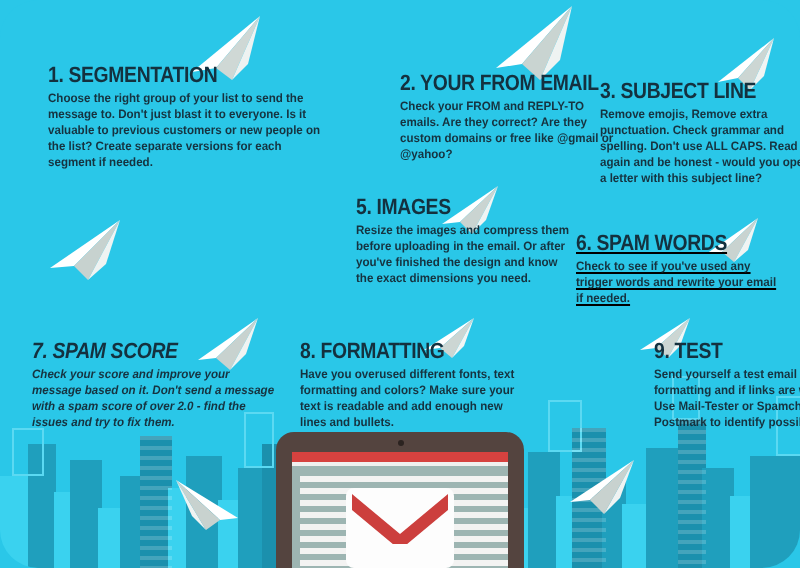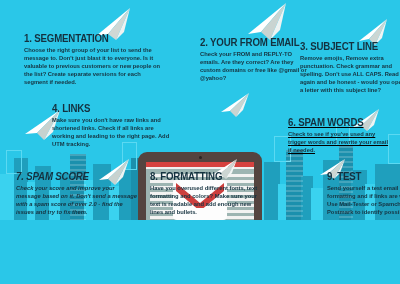--- a/index.html
+++ b/index.html
@@ -2,21 +2,21 @@
 <html><head>
 <meta charset="utf-8">
 <style>
   html,body{margin:0;padding:0;}
   body{
     width:400px;height:284px;overflow:hidden;
     background:#2ac7e8;
     font-family:"Liberation Sans",sans-serif;
     position:relative;
   }
-  .stage{position:absolute;inset:0;width:400px;height:220px;overflow:hidden;}
+  .stage{position:absolute;inset:0;width:400px;height:284px;overflow:hidden;border-radius:19px;}
 
   
   .sky{position:absolute;left:0;top:0;width:400px;height:284px;background:#2ac7e8;}
   .city{position:absolute;left:0;bottom:0;width:400px;height:110px;}
   .bldg{position:absolute;bottom:0;background:#1f9fbd;}
   .bldg.lt{background:#3ad2ef;}
   .bldg.dk{background:#1b90ad;}
   .outline{position:absolute;border:1px solid #5bd9f2;background:transparent;}
   .windows{position:absolute;background:
       repeating-linear-gradient(to bottom,rgba(255,255,255,.18) 0 2px,transparent 2px 5px);}
@@ -195,25 +195,25 @@
   <div class="block" style="left:160px;top:36px;width:118px;margin-left:40px;">
     <div class="h">2. YOUR FROM EMAIL</div>
     <div class="p">Check your FROM and REPLY-TO emails. Are they correct? Are they custom domains or free like @gmail or @yahoo?</div>
   </div>
 
   <div class="block" style="left:300px;top:40px;width:112px;">
     <div class="h">3. SUBJECT LINE</div>
     <div class="p">Remove emojis, Remove extra punctuation. Check grammar and spelling. Don't use ALL CAPS. Read it again and be honest - would you open a letter with this subject line?</div>
   </div>
 
-  <div class="block" style="left:52px;top:102px;width:126px;">
-    <div class="h">4. LINKS</div>
-    <div class="p">Make sure you don't have raw links and shortened links. Check if all links are working and leading to the right page. Add UTM tracking.</div>
-  </div>
-
+
+  <div class="block" style="left:178px;top:98px;width:116px;">
+    <div class="h">5. IMAGES</div>
+    <div class="p">Resize the images and compress them before uploading in the email. Or after you've finished the design and know the exact dimensions you need.</div>
+  </div>
 
   <div class="block" style="left:288px;top:116px;width:106px;text-decoration:underline;">
     <div class="h">6. SPAM WORDS</div>
     <div class="p">Check to see if you've used any trigger words and rewrite your email if needed.</div>
   </div>
 
   <div class="block" style="left:16px;top:170px;width:128px;font-style:italic;">
     <div class="h">7. SPAM SCORE</div>
     <div class="p">Check your score and improve your message based on it. Don't send a message with a spam score of over 2.0 - find the issues and try to fix them.</div>
   </div>

